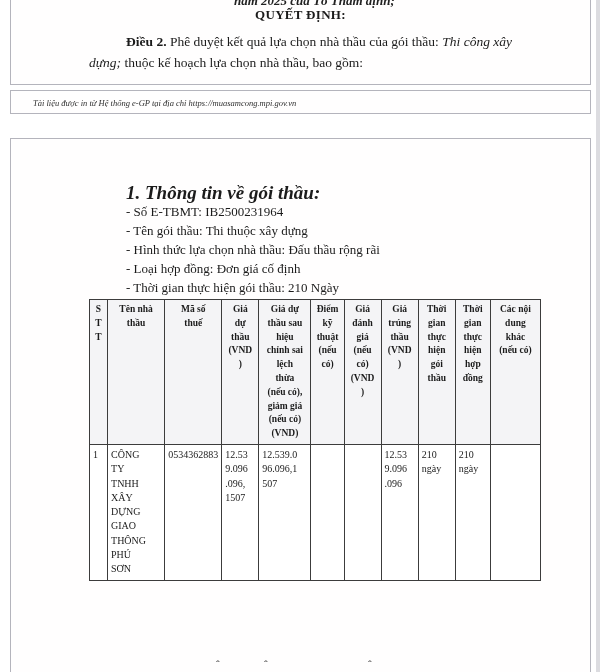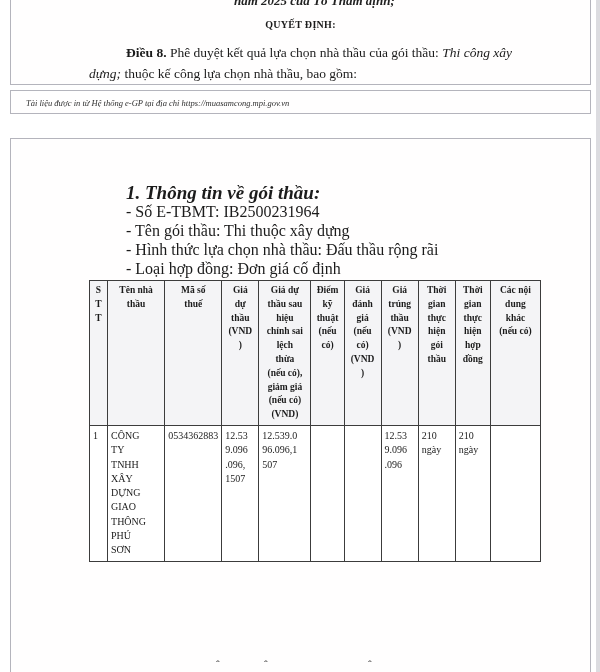--- a/index.html
+++ b/index.html
@@ -7,49 +7,49 @@
     width:600px;height:672px;position:relative;overflow:hidden;
     background:#ffffff;
     font-family:"Liberation Serif","DejaVu Serif",serif;
     color:#1b1b1b;
   }
   .page{
     position:absolute;left:10px;width:581px;background:#fffefe;
     border:1px solid #b4b4bc;box-sizing:border-box;
   }
   #page1{top:-14px;height:99px;}
-  #print-footer{top:90px;height:24px;padding:7px 15px;box-sizing:border-box;}
+  #print-footer{top:90px;height:24px;padding:7px 22px;box-sizing:border-box;}
   #page2{top:138px;height:560px;}
   .edge-strip{position:absolute;right:0;top:0;width:4px;height:672px;background:#dcdce0;}
 
   
   #page1-inner{position:relative;width:100%;height:100%;overflow:hidden;padding-top:20px;box-sizing:border-box;}
   .clipped-top{
     position:absolute;top:6px;left:223px;
     font-weight:bold;font-style:italic;font-size:13px;white-space:nowrap;color:#222;
   }
-  .decision-title{margin:12px;text-align:center;font-size:10px;font-weight:bold;letter-spacing:.3px;}
+  .decision-title{margin:0;text-align:center;font-size:13px;font-weight:bold;letter-spacing:.3px;}
   .article-para{
     margin:8px 0 0;padding-left:78px;padding-right:76px;
     font-size:13.5px;line-height:21px;text-indent:37px;
   }
   .article-para .b{font-weight:bold;}
   .article-para .i{font-style:italic;}
 
   
   .footer-note{font-style:italic;font-size:8.5px;color:#2e2e2e;}
 
   
   #page2-inner{padding:44px 0 0 78px;box-sizing:border-box;}
   .sec-heading{
     margin:0;width:452px;font-size:19px;line-height:19px;
     font-weight:bold;font-style:italic;text-indent:37px;
   }
   .info-item{
-    margin:0;width:452px;font-size:16px;line-height:19px;
+    margin:0;width:452px;font-size:13px;line-height:19px;
     text-indent:37px;white-space:pre-line;
   }
   table.bid{
     width:452px;border-collapse:collapse;table-layout:fixed;margin-top:2px;
   }
   table.bid th,table.bid td{
     border:1px solid #3c3c3c;vertical-align:top;white-space:pre-line;
     overflow:hidden;box-sizing:border-box;
   }
   table.bid th{
@@ -66,36 +66,37 @@
   }
   .bm1{left:205px;} .bm2{left:253px;} .bm3{left:357px;}
 </style>
 </head>
 <body>
 
 <div class="page" id="page1">
   <div id="page1-inner">
     <div class="clipped-top">năm 2025 của Tổ Thẩm định;</div>
     <h1 class="decision-title">QUYẾT ĐỊNH:</h1>
-    <p class="article-para"><span class="b">Điều 8.</span><span> Phê duyệt kết quả lựa chọn nhà thầu của gói thầu: </span><span class="i">Thi công xây</span><br><span class="i">dựng;</span><span> thuộc kế công lựa chọn nhà thầu, bao gồm:</span></p>
+    <p class="article-para"><span class="b">Điều 2.</span><span> Phê duyệt kết quả lựa chọn nhà thầu của gói thầu: </span><span class="i">Thi công xây</span><br><span class="i">dựng;</span><span> thuộc kế hoạch lựa chọn nhà thầu, bao gồm:</span></p>
   </div>
 </div>
 
 <div class="page" id="print-footer">
   <div class="footer-note">Tài liệu được in từ Hệ thống e-GP tại địa chỉ https://muasamcong.mpi.gov.vn</div>
 </div>
 
 <div class="page" id="page2">
   <div id="page2-inner">
 
     <p class="sec-heading">1. Thông tin về gói thầu:</p>
     <p class="info-item">- Số E-TBMT: IB2500231964</p>
     <p class="info-item">- Tên gói thầu: Thi thuộc xây dựng</p>
     <p class="info-item">- Hình thức lựa chọn nhà thầu: Đấu thầu rộng rãi</p>
     <p class="info-item">- Loại hợp đồng: Đơn giá cố định</p>
+    <p class="info-item">- Thời gian thực hiện gói thầu: 210 Ngày</p>
 
 
     <table class="bid">
       <colgroup>
         <col style="width:18px">
           <col style="width:57px">
           <col style="width:57px">
         <col style="width:37px">
           <col style="width:52px">
           <col style="width:33px">

